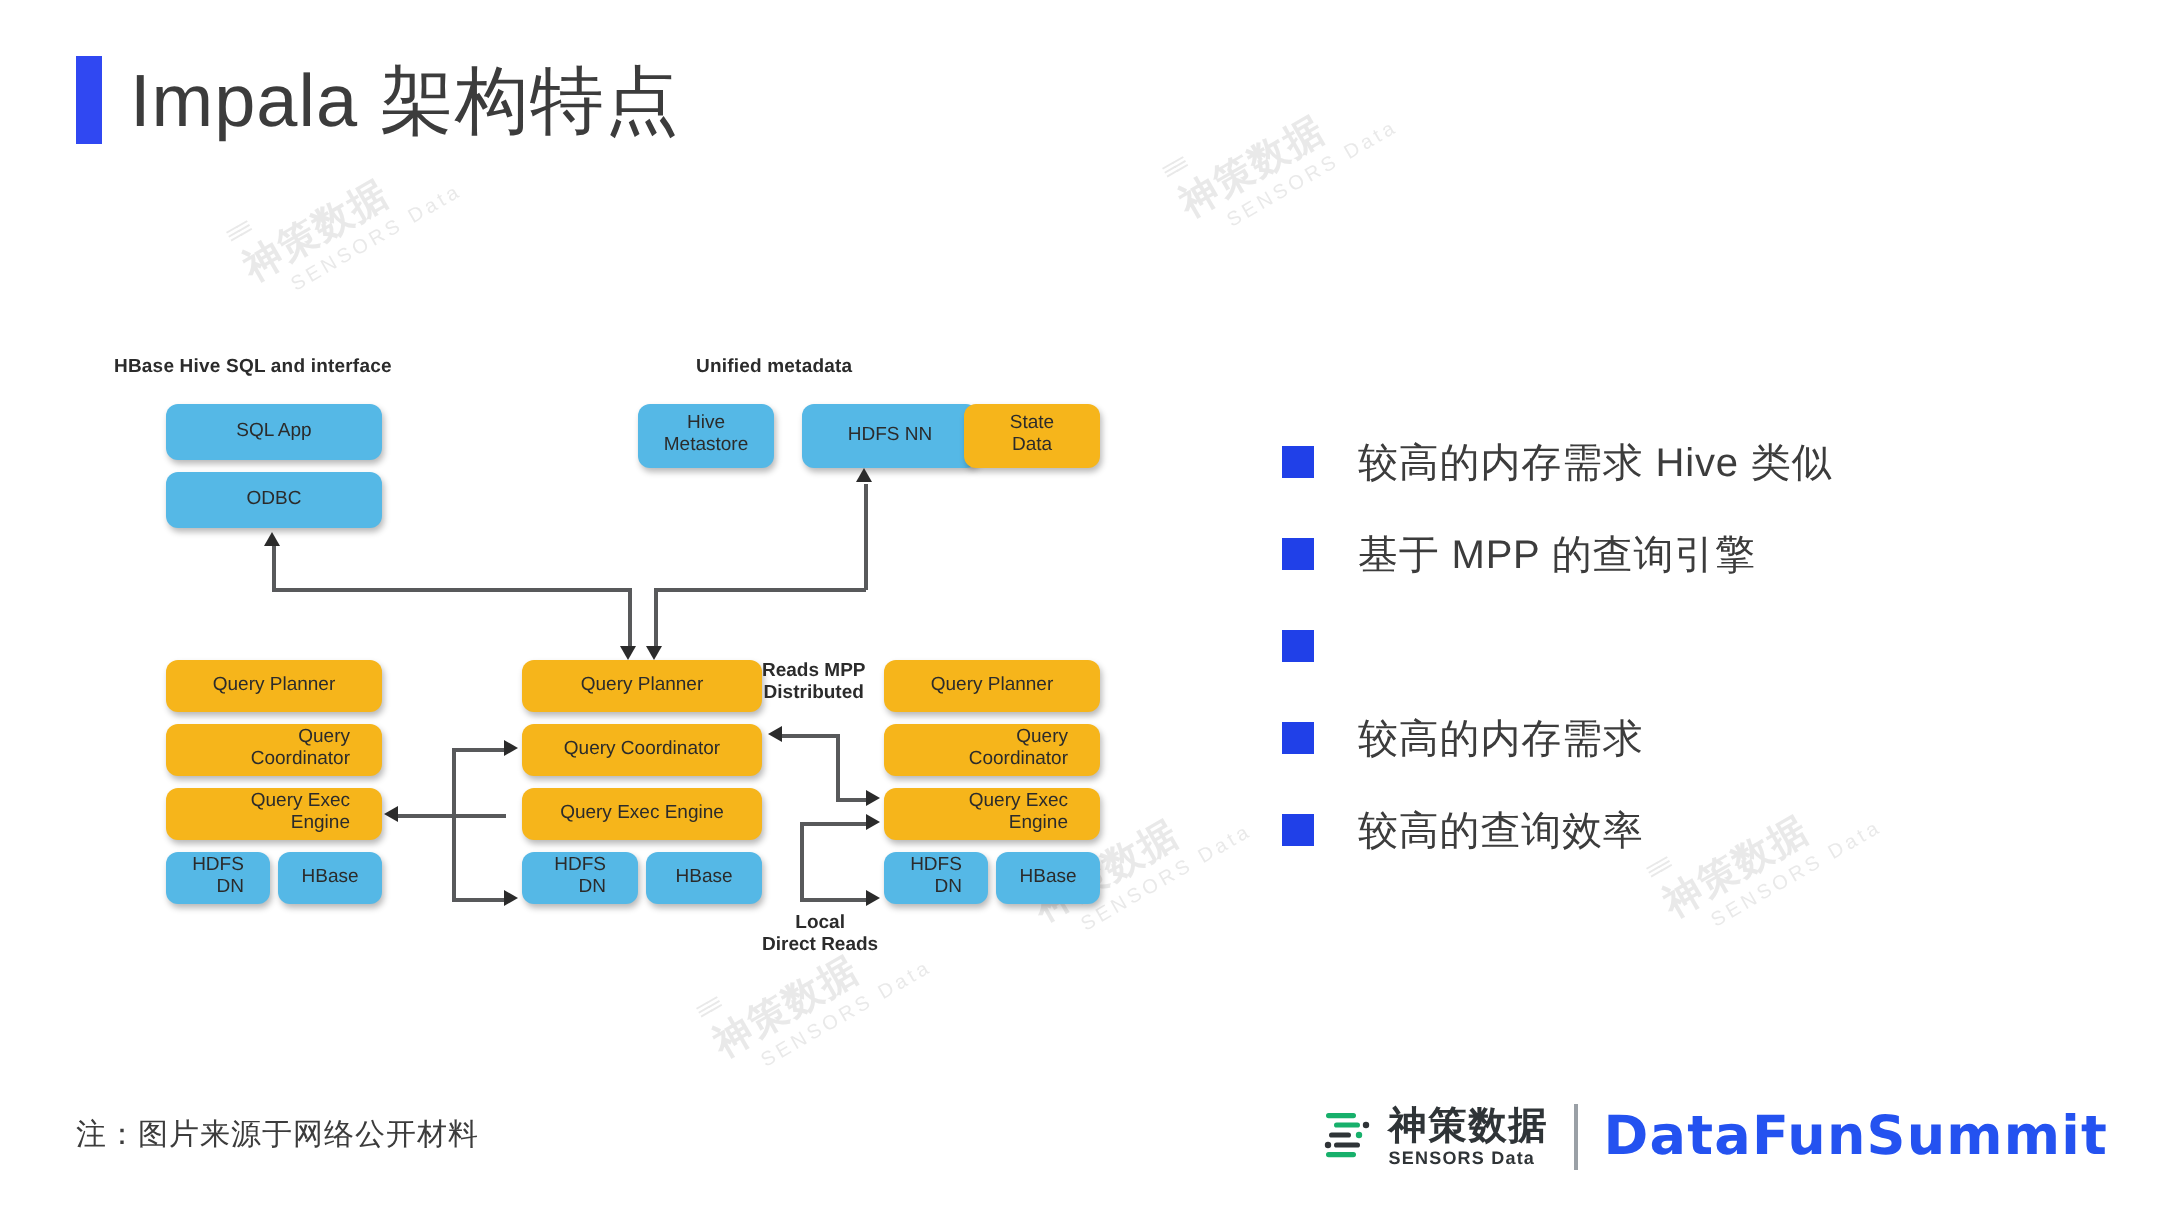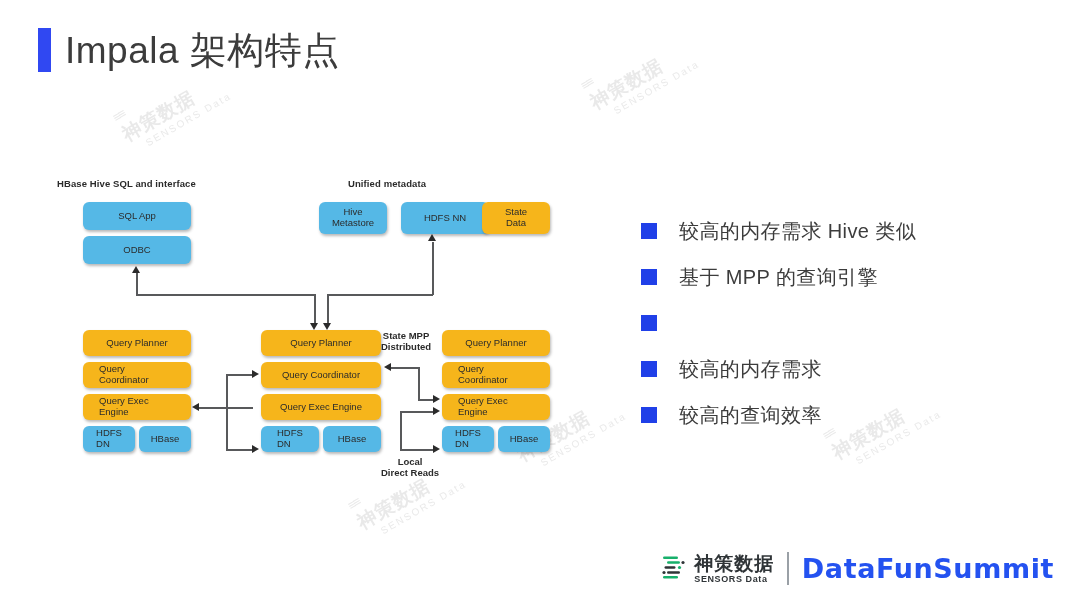--- a/index.html
+++ b/index.html
@@ -63,21 +63,21 @@
     color: #2b2b2b;
     white-space: nowrap;
     letter-spacing: .1px;
   }
   .dbox {
     position: absolute;
     border-radius: 6px;
     display: flex;
     align-items: center;
     justify-content: center;
-    text-align: left;
+    text-align: right;
     font-size: 9.5px;
     color: #2b2b2b;
     line-height: 1.12;
     box-shadow: 1px 2px 3px rgba(0,0,0,.28);
     padding: 0 16px;
   }
   .blue { background: #55b8e6; }
   .orange { background: #f6b51b; }
 
   .line {
@@ -287,21 +287,21 @@
     <div class="line hline" style="left:363px; top:221px; width:16px;"></div>
     <div class="arrow arr-right" style="left:378px; top:217px;"></div>
 
     <div class="line vline" style="left:345px; top:233px; height:39px;"></div>
     <div class="line hline" style="left:345px; top:233px; width:34px;"></div>
     <div class="arrow arr-right" style="left:378px; top:229px;"></div>
     <div class="line hline" style="left:345px; top:271px; width:34px;"></div>
     <div class="arrow arr-right" style="left:378px; top:267px;"></div>
 
     <div class="note" style="left:326px; top:152px;">
-      <span style="display:block;">State MPP</span>
+      <span style="display:block;">Reads MPP</span>
       <span style="display:block;">Distributed</span>
     </div>
     <div class="note" style="left:326px; top:278px;">
       <span style="display:block;">Local</span>
       <span style="display:block;">Direct Reads</span>
     </div>
   </div>
 
   <div id="bullets">
     <div class="bullet">
@@ -318,20 +318,21 @@
     <div class="bullet">
       <div class="bsq"></div>
       <div class="btext">较高的内存需求</div>
     </div>
     <div class="bullet">
       <div class="bsq"></div>
       <div class="btext">较高的查询效率</div>
     </div>
   </div>
 
+  <div id="footnote">注：图片来源于网络公开材料</div>
 
   <div id="footer-brand">
     <div id="sensors-logo">
       <svg id="sensors-mark" viewBox="0 0 26 30">
         <rect x="2" y="2.5" width="15" height="2.6" rx="1.3" fill="#17b06b"></rect>
         <rect x="6" y="7.2" width="13" height="2.6" rx="1.3" fill="#17b06b"></rect>
         <circle cx="22" cy="8.5" r="1.6" fill="#2f3437"></circle>
         <rect x="3.5" y="12.2" width="11" height="2.6" rx="1.3" fill="#2f3437"></rect>
         <circle cx="18.5" cy="13.5" r="1.6" fill="#17b06b"></circle>
         <rect x="6" y="17.2" width="13" height="2.6" rx="1.3" fill="#2f3437"></rect>

